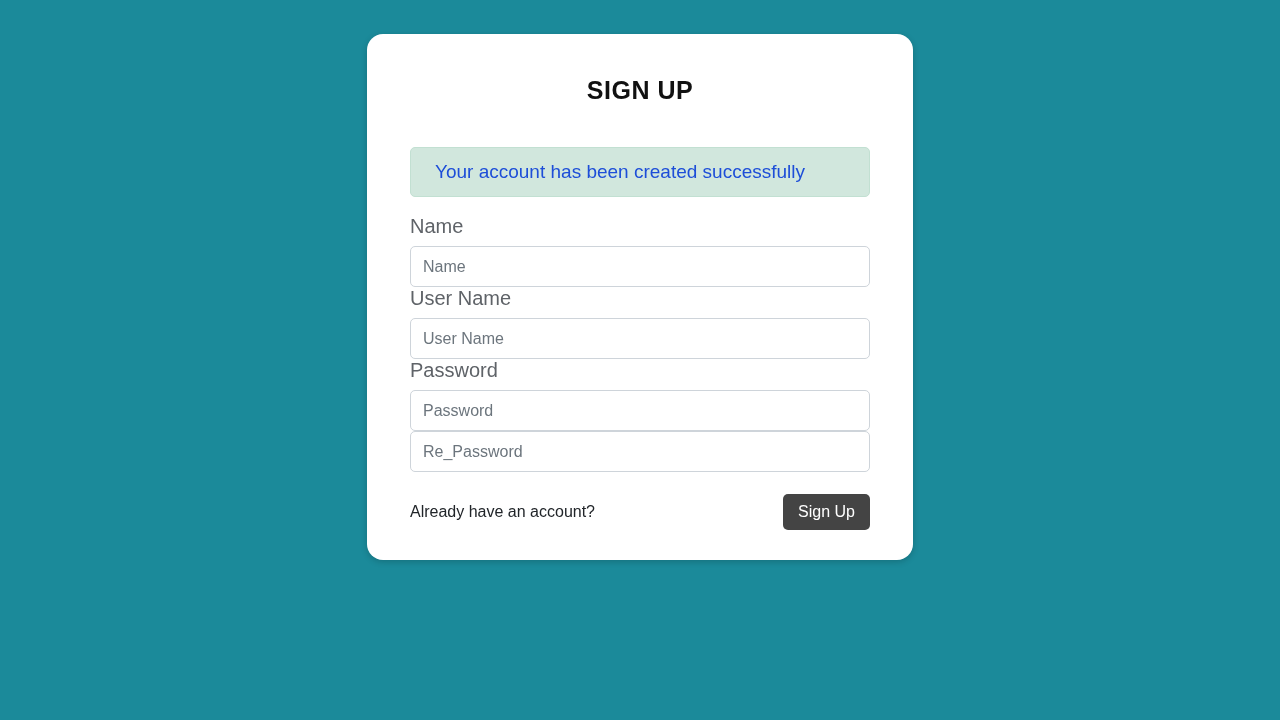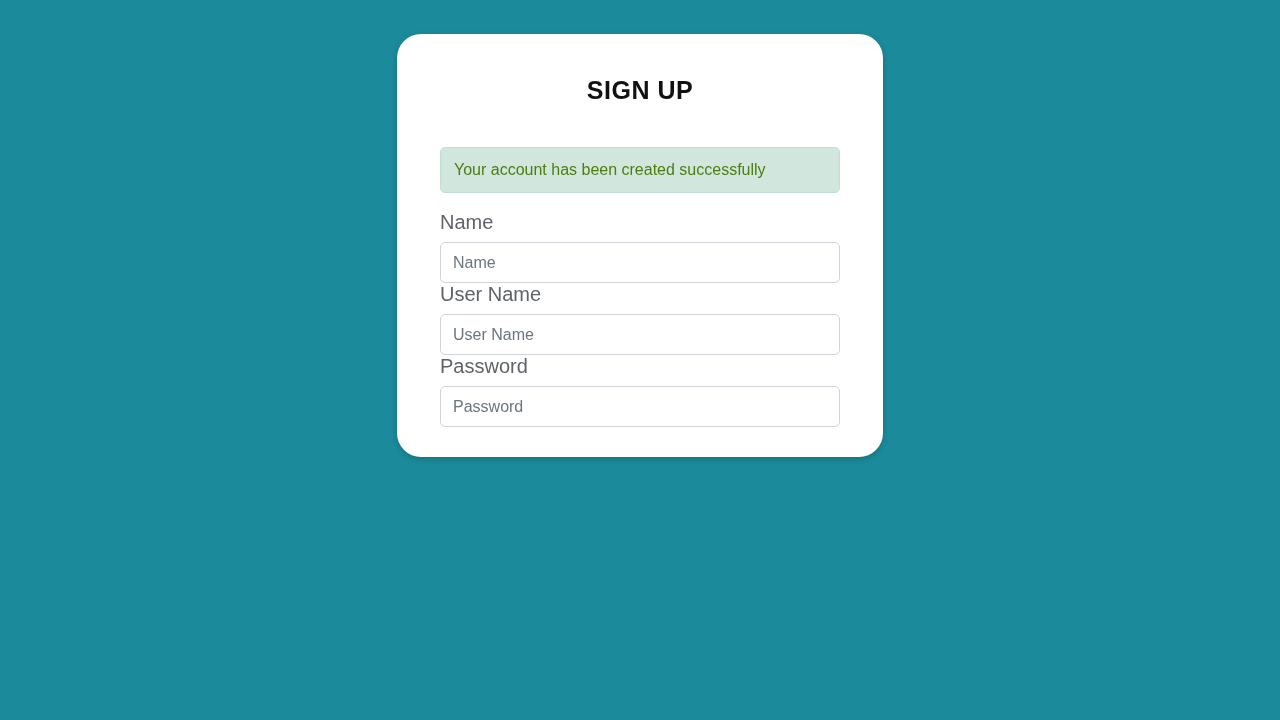--- a/index.html
+++ b/index.html
@@ -11,41 +11,41 @@
       font-family: -apple-system, BlinkMacSystemFont, "Segoe UI", "Helvetica Neue", Arial, sans-serif;
       background: #1b8a9a;
       width: 1280px;
       height: 720px;
       display: flex;
       align-items: flex-start;
       justify-content: center;
       padding-top: 34px;
     }
     .card {
-      width: 486px;
+      width: 546px;
       background: #ffffff;
-      border-radius: 24px;
+      border-radius: 16px;
       padding: 42px 43px 30px 43px;
       box-shadow: 0 2px 6px rgba(0,0,0,0.18);
     }
     .title {
       text-align: center;
       font-weight: 800;
       font-size: 25px;
       letter-spacing: 0.5px;
       color: #111;
       margin-bottom: 42px;
     }
     .alert {
       background: #d1e7dd;
       border: 1px solid #c2e0d2;
-      color: #4d7c0f;
+      color: #1d4ed8;
       border-radius: 5px;
-      padding: 13px 13px;
-      font-size: 16px;
+      padding: 13px 24px;
+      font-size: 19px;
       margin-bottom: 18px;
     }
     .field-group {
     }
     .label {
       display: block;
       font-size: 20px;
       color: #5f6368;
       font-weight: 400;
       margin-bottom: 8px;
@@ -104,15 +104,20 @@
     <label class="label">User Name</label>
     <input type="text" class="input" placeholder="User Name" style="">
   </div>
 
   <div class="field-group">
     <label class="label">Password</label>
     <input type="password" class="input" placeholder="Password" style="">
   </div>
 
   <div class="field-group">
+    <input type="password" class="input" placeholder="Re_Password" style="">
   </div>
 
+  <div class="footer">
+    <a class="login-link">Already have an account?</a>
+    <button class="submit-btn">Sign Up</button>
+  </div>
 </div>
 
 </body></html>

